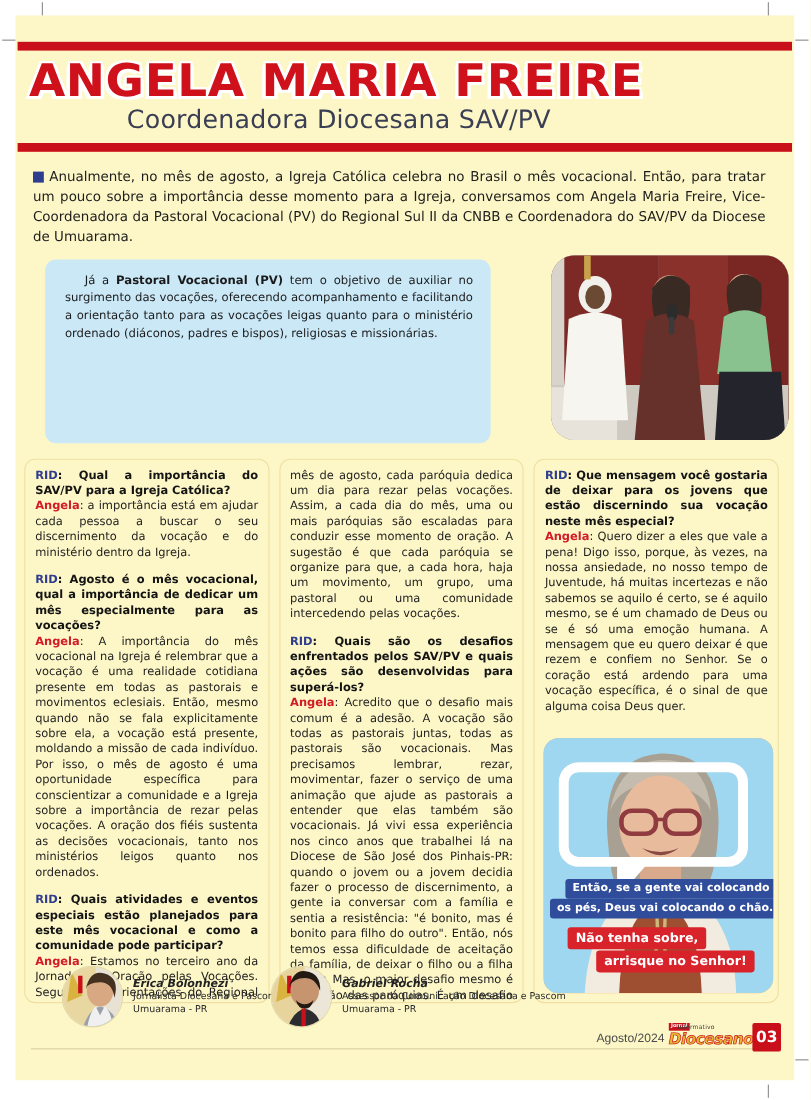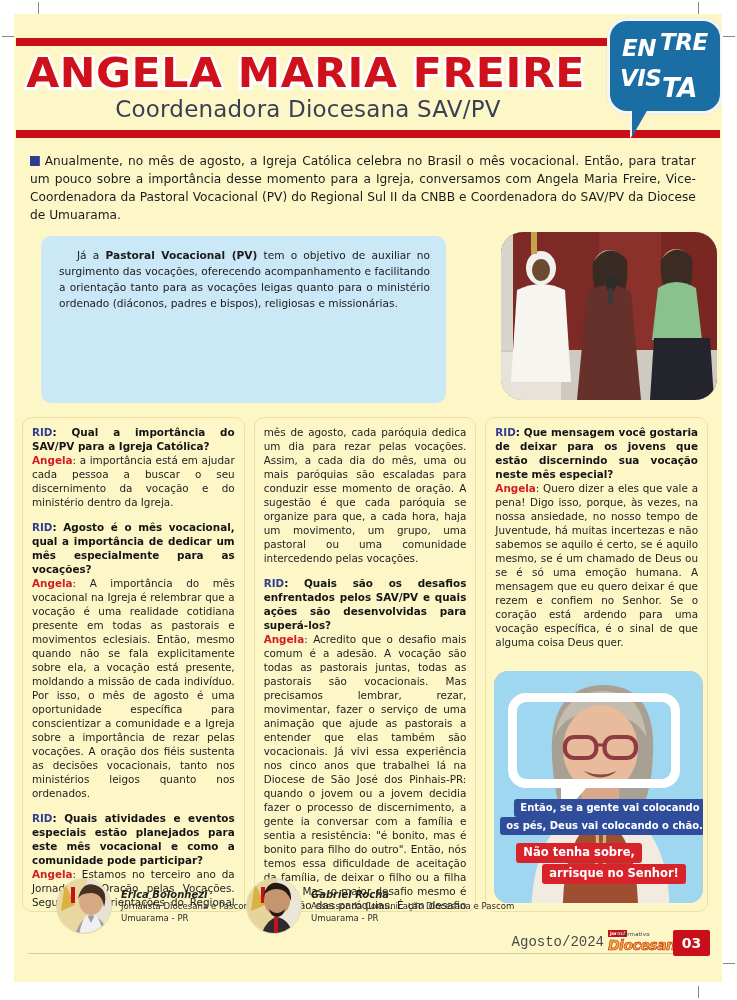--- a/index.html
+++ b/index.html
@@ -225,22 +225,22 @@
   .cred-name { font-weight:bold; font-size:10px; line-height:1.3;font-style:italic; }
   .cred-role { font-size:8.6px; line-height:1.35; color:#2a2a2a; }
   .cred-loc  { font-size:8.6px; line-height:1.35; color:#2a2a2a; }
 
   .footer-rule {
     position:absolute; left:14px; right:14px; bottom:28px;
     height:1px; background:#d8cfa0;
   }
   .issue-date {
     position:absolute; right:118px; bottom:32px;
-    font-family:Liberation Mono, monospace;
-    font-size:14px; color:#4a4a4a;
+    font-family:Liberation Sans, sans-serif;
+    font-size:11px; color:#4a4a4a;
   }
   .brandmark {
     position:absolute; right:42px; bottom:28px;
     width:72px; height:22px;margin-left:40px;
   }
   .brand-small {
     position:absolute; top:-1px; left:8px;
     font-family:"DejaVu Sans", sans-serif;
     font-size:5.5px; color:#3a3a3a; letter-spacing:.2px;
   }
@@ -254,21 +254,21 @@
   .brand-word {
     position:absolute; top:5px; left:0;
     font-family:"DejaVu Sans", sans-serif;
     font-weight:bold; font-style:italic; font-size:14px;
     color:#e8b732;
     -webkit-text-stroke:0.6px #c9101a;
     letter-spacing:-0.5px;
   }
   .pagenum {
     position:absolute; right:12px; bottom:26px;
-    width:37px;height:26px;
+    width:26px;height:26px;
     background:#c9101a; color:#fff;
     font-family:"DejaVu Sans", sans-serif;
     font-weight:bold; font-size:14px;
     display:flex; align-items:center; justify-content:center;
     border-radius:2px;
   }
 </style>
 </head>
 <body>
 
@@ -430,27 +430,20 @@
     <div class="brandmark">
       <div class="brand-tag">Jornal</div>
       <div class="brand-small">Informativo</div>
       <div class="brand-word">Diocesano</div>
     </div>
 
     <div class="pagenum">03</div>
 
   </div>
 
-  <div class="bubble">
-    <div class="bubble-tail"></div>
-    <span class="bub-t bub-en">EN</span>
-    <span class="bub-t bub-tre">TRE</span>
-    <span class="bub-t bub-vis">VIS</span>
-    <span class="bub-t bub-ta">TA</span>
-  </div>
 
   <div class="crop-edge-top"></div>
   <div class="crop-edge-bottom"></div>
   <div class="crop-edge-left"></div>
   <div class="crop-edge-right"></div>
   <div class="crop-mark cm-v" style="left:38px;top:2px;"></div>
   <div class="crop-mark cm-h" style="left:2px;top:36px;"></div>
   <div class="crop-mark cm-v" style="right:38px;top:2px;"></div>
   <div class="crop-mark cm-h" style="right:2px;top:36px;"></div>
   <div class="crop-mark cm-v" style="right:38px;bottom:2px;"></div>

